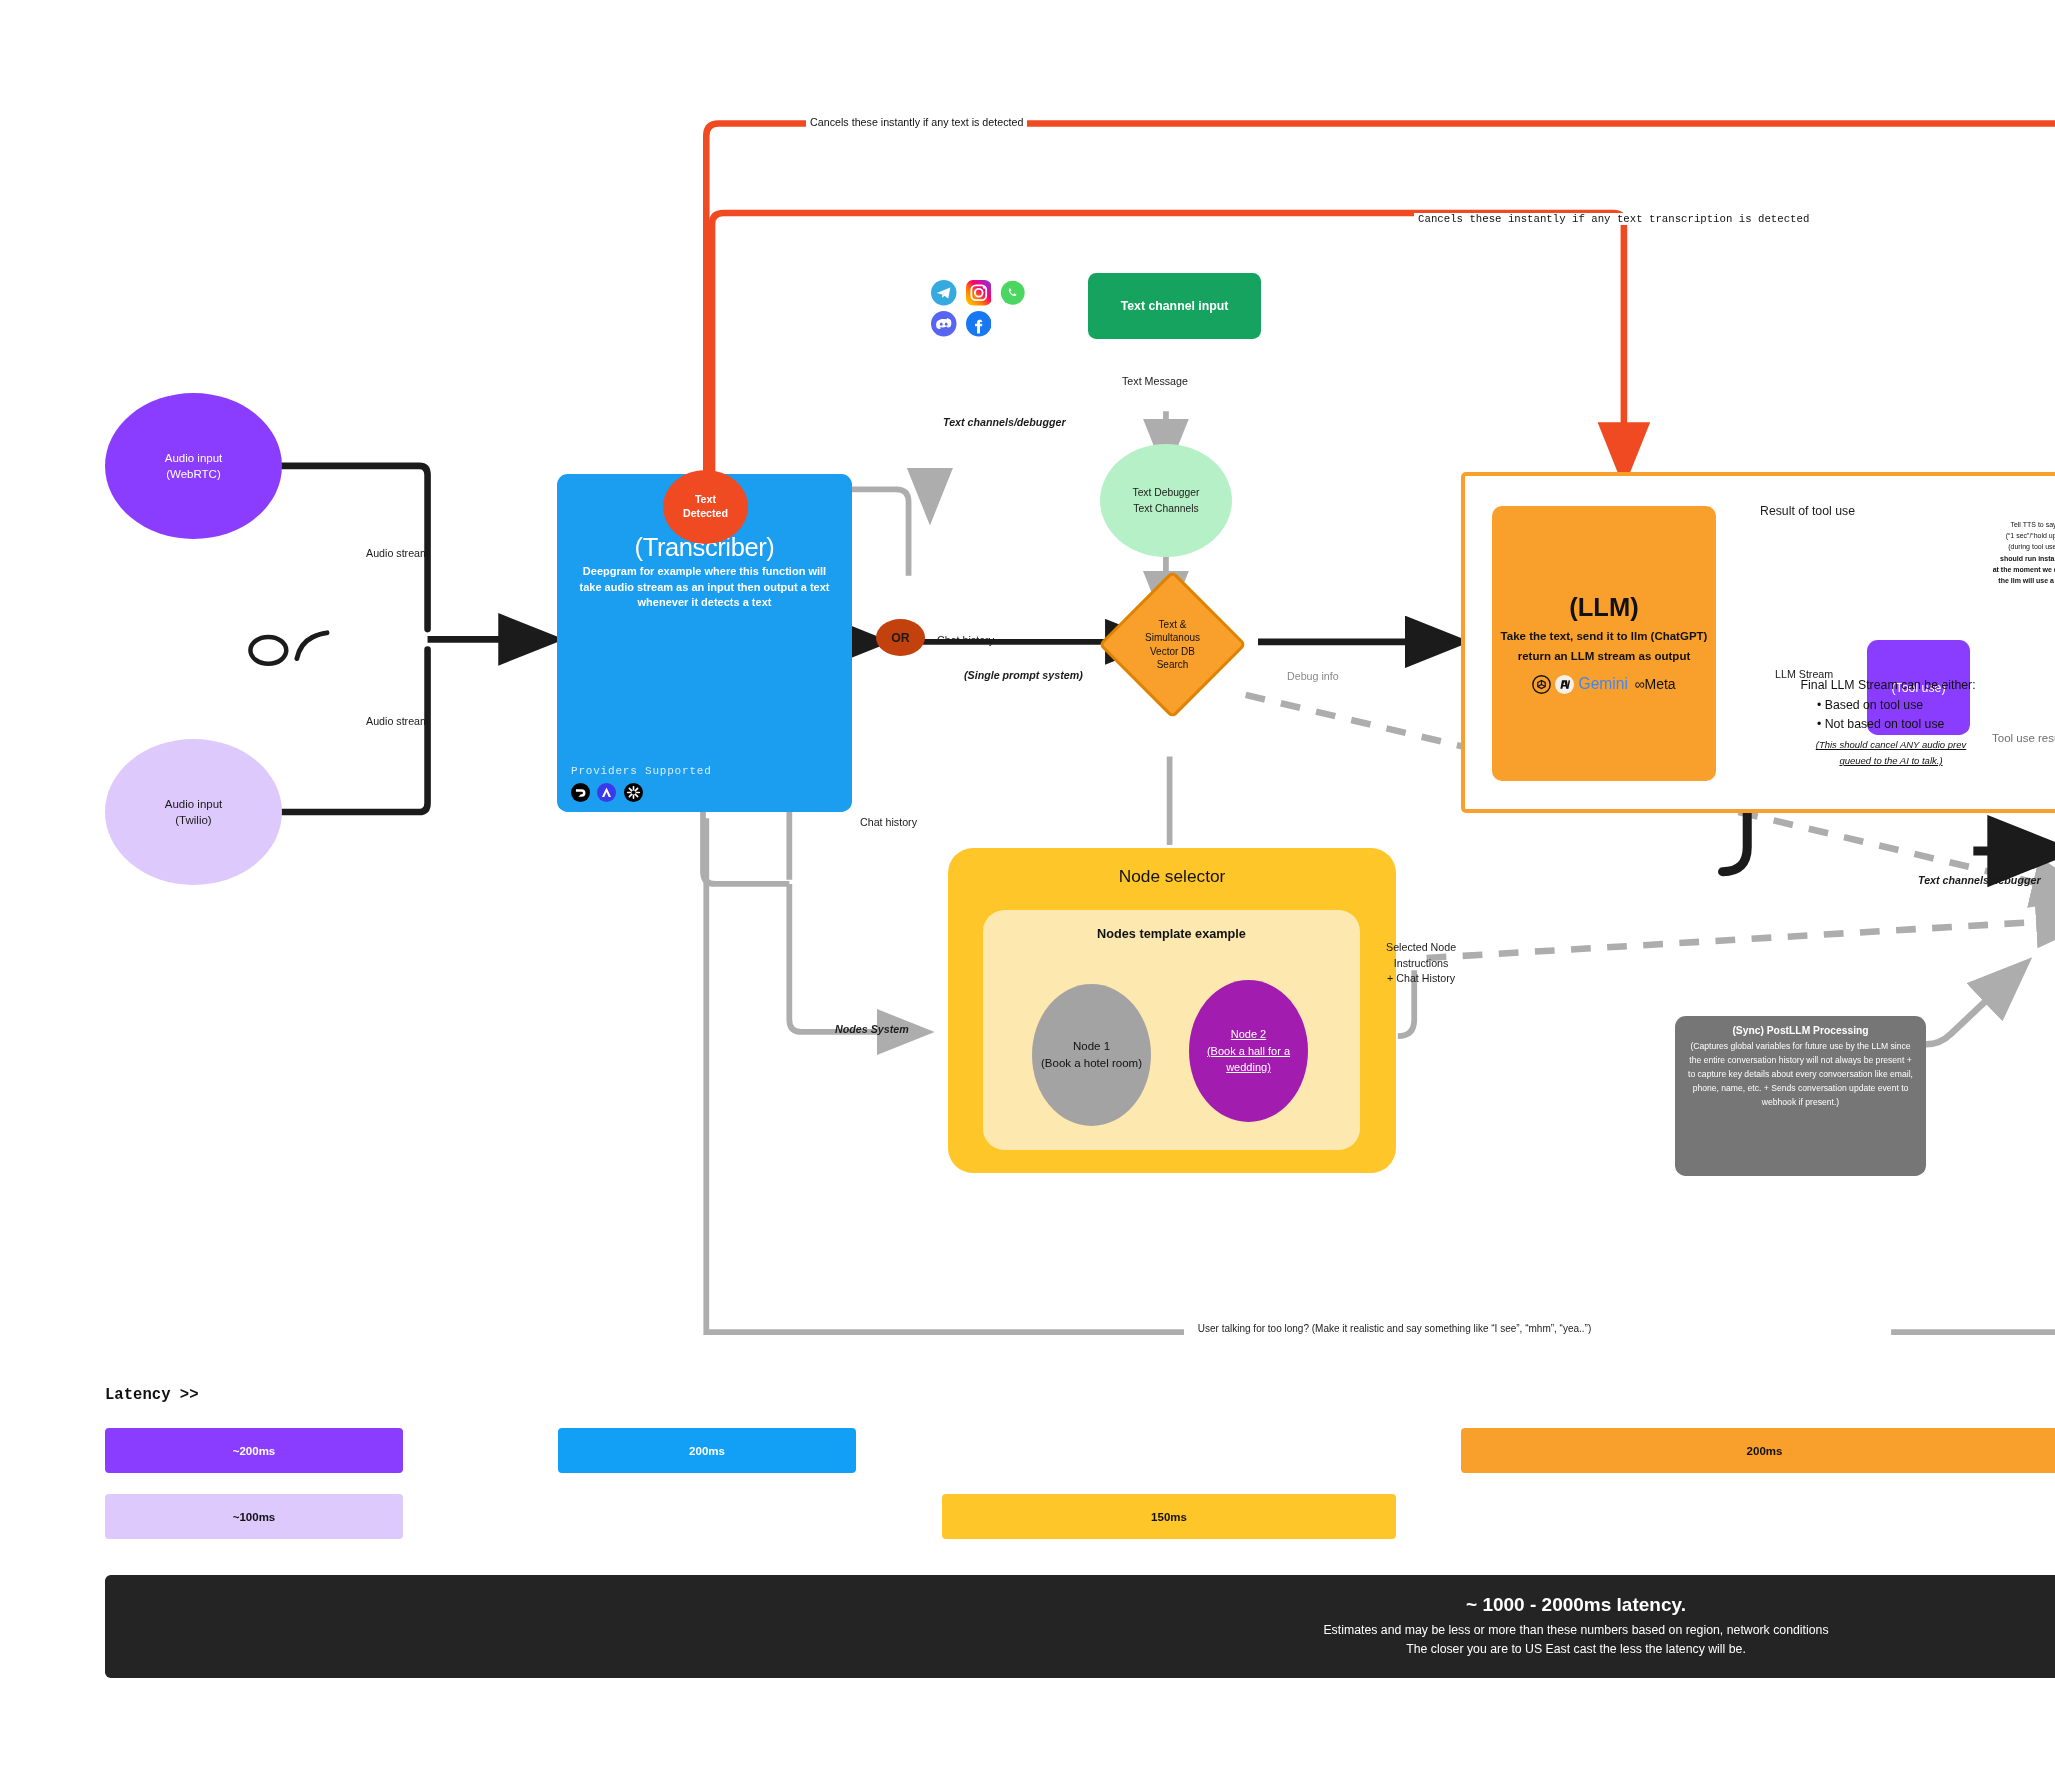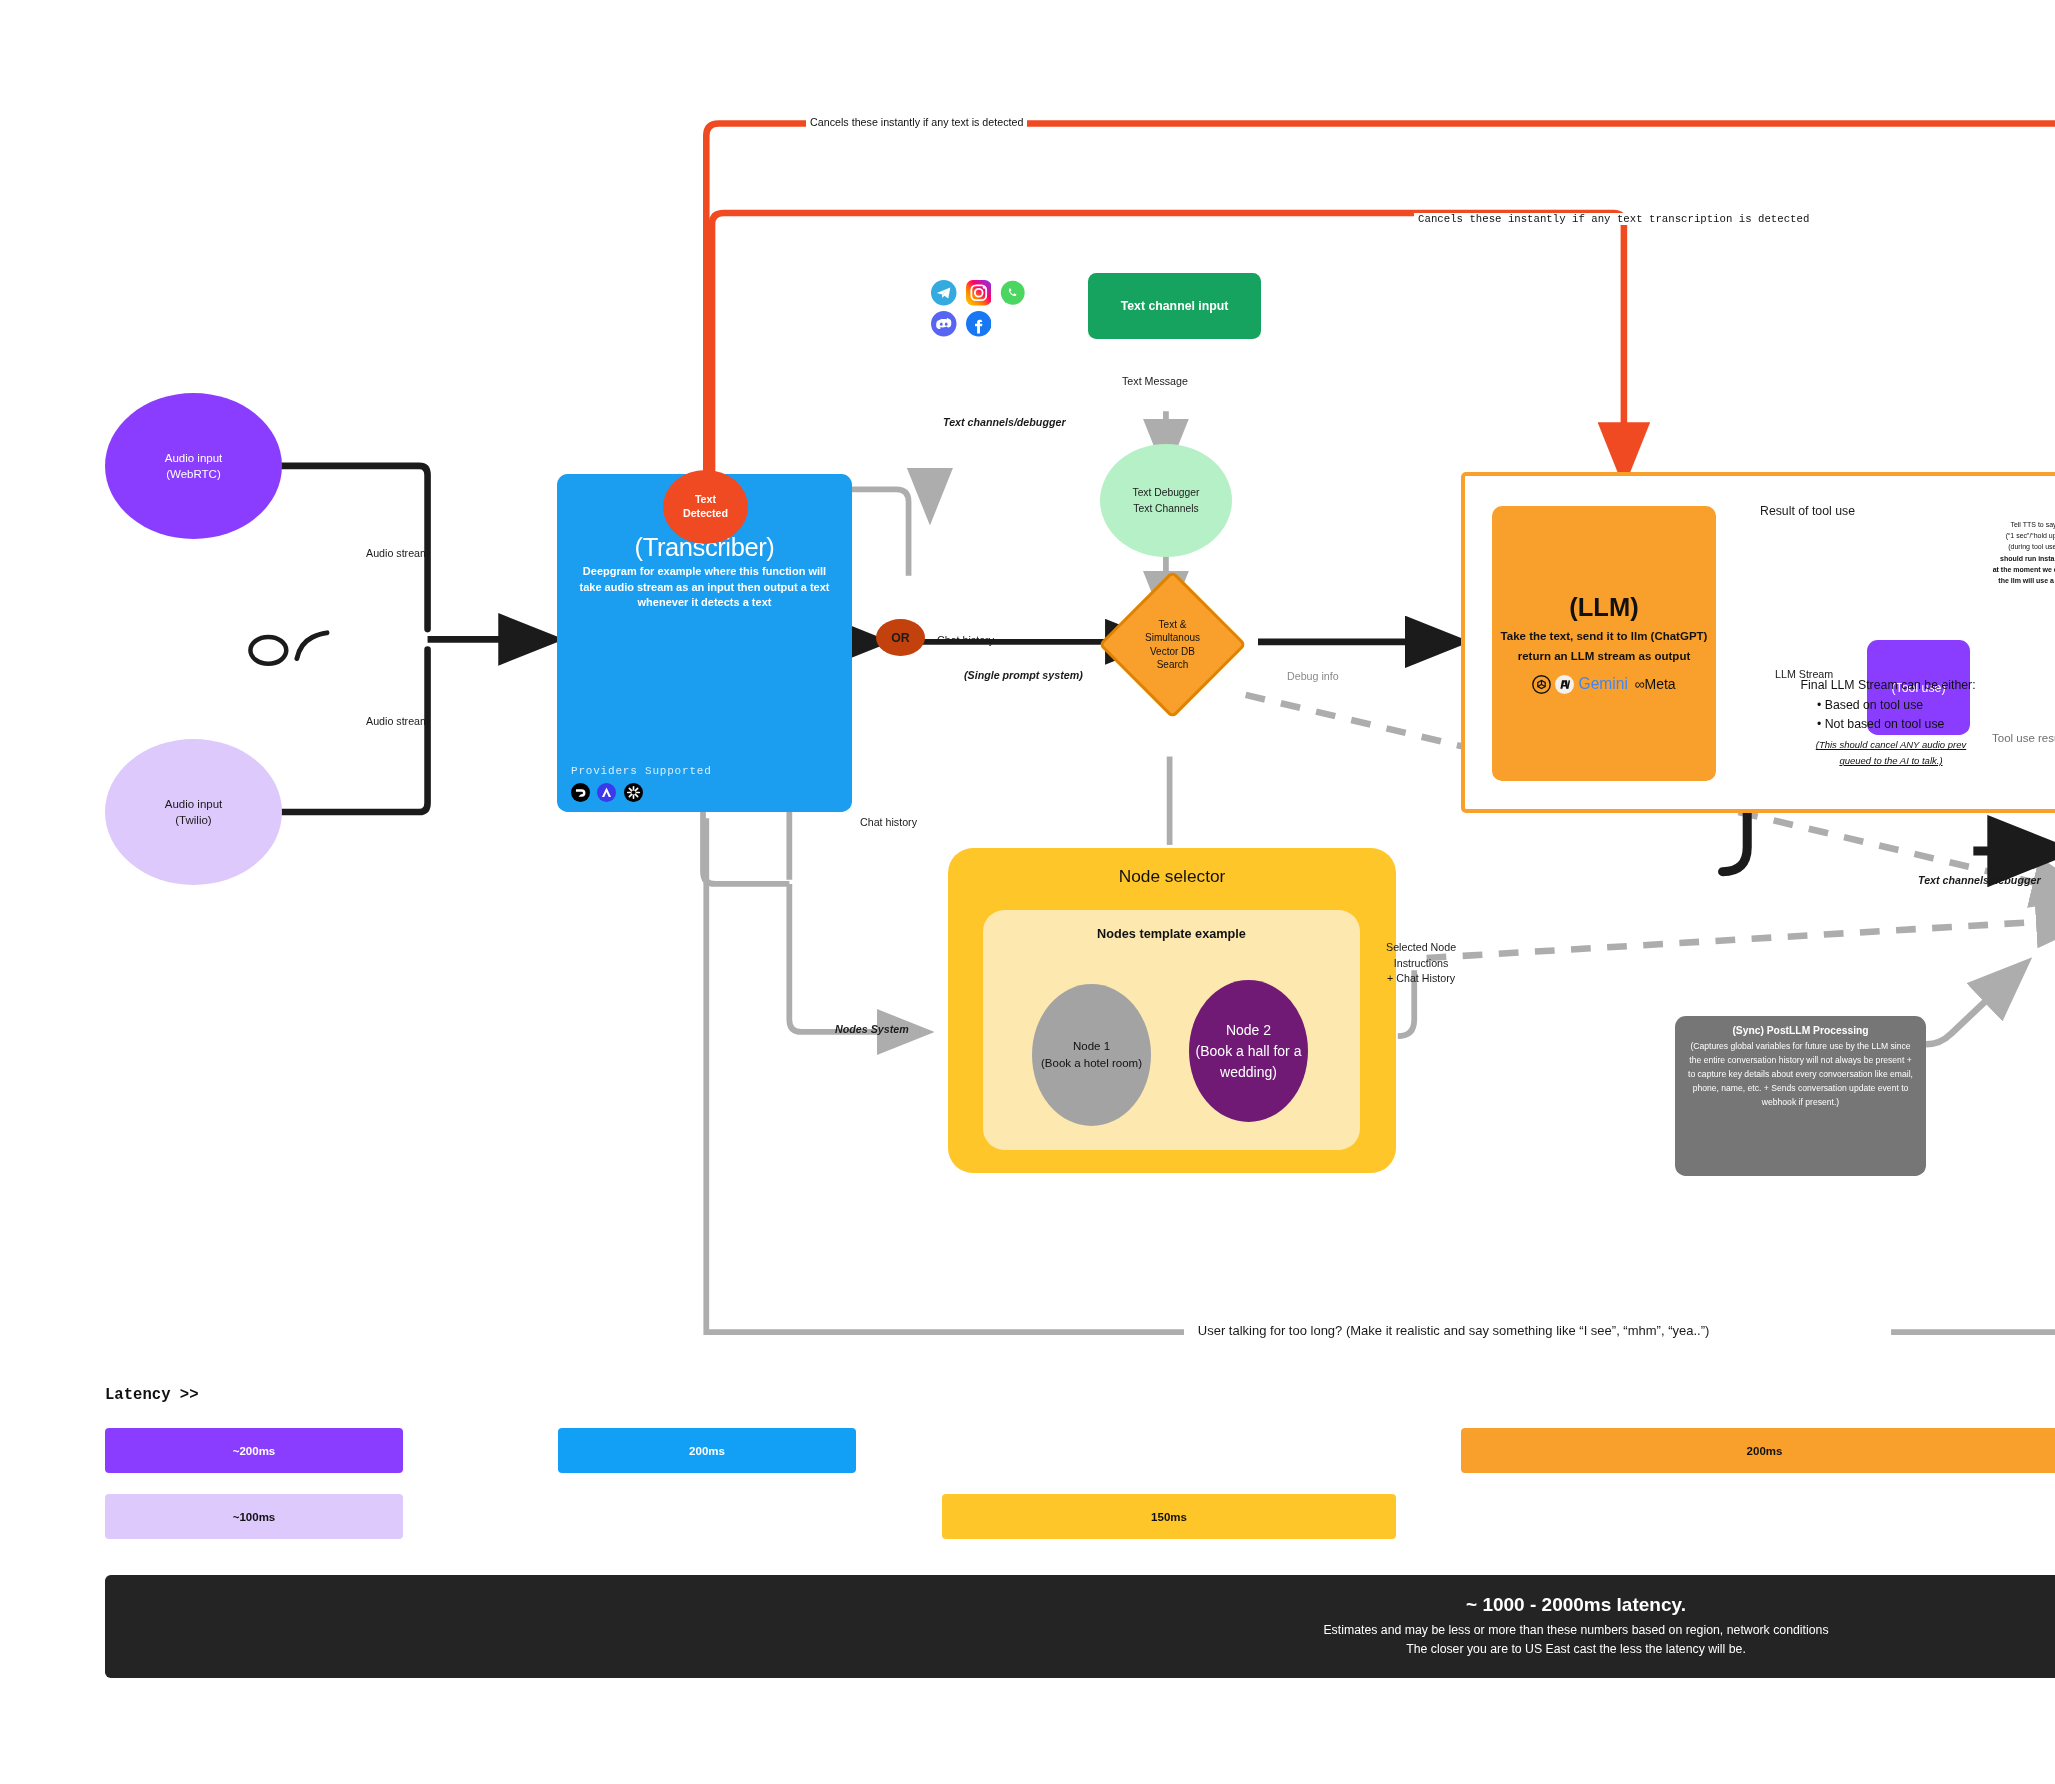--- a/index.html
+++ b/index.html
@@ -234,21 +234,21 @@
 <div class="abs lbl" style="left:1287px;top:670px;color:#8a8a8a;">Debug info</div>
 
 <div class="abs node" style="left:948px;top:848px;width:448px;height:325px;background:#ffc629;border-radius:25px;">
   <div style="text-align:center;font-size:17.3px;color:#111;padding-top:18px;">Node selector</div>
   <div class="abs" style="left:35px;top:62px;width:377px;height:240px;background:#fde9af;border-radius:21.4px;">
     <div style="text-align:center;font-size:12.7px;font-weight:700;color:#111;padding-top:17.3px;">Nodes template example</div>
     <div class="abs ellipse ctr" style="left:49px;top:74px;width:119px;height:142px;background:#a3a3a3;color:#111;font-size:11.5px;line-height:1.5;white-space:pre-line;">
       <span>Node 1
 (Book a hotel room)</span>
     </div>
-    <div class="abs ellipse ctr" style="left:206px;top:70px;width:119px;height:142px;background:#701a75;color:#fff;font-size:14px;line-height:1.5;white-space:pre-line;">
+    <div class="abs ellipse ctr" style="left:206px;top:70px;width:119px;height:142px;background:#a21caf;color:#fff;font-size:11px;line-height:1.5;white-space:pre-line;text-decoration:underline;">
       <span>Node 2
 (Book a hall for a wedding)</span>
     </div>
   </div>
 </div>
 
 <div class="abs" style="left:1386px;top:940px;font-size:10.7px;color:#1b1b1b;line-height:1.45;white-space:pre-line;text-align:center;">Selected Node
 Instructions
 + Chat History</div>
 
@@ -300,21 +300,21 @@
 <div class="abs lbl lbl-i" style="left:1918px;top:874px;">Text channels/debugger</div>
 
 <div class="abs node" style="left:1675px;top:1016px;width:251px;height:160px;background:#767676;border-radius:10.7px;color:#fff;padding:9px 12.3px;box-sizing:border-box;text-align:center;">
   <div style="font-size:10.3px;font-weight:700;margin-bottom:2.5px;">(Sync) PostLLM Processing</div>
   <div style="font-size:8.6px;line-height:1.65;">(Captures global variables for future use by the LLM since the entire conversation history will not always be present + to capture key details about every convoersation like email, phone, name, etc. + Sends conversation update event to webhook if present.)</div>
 </div>
 
 <div class="abs" style="left:806px;top:116px;font-size:10.7px;color:#111;background:#fff;padding:0 4.1px;white-space:nowrap;">Cancels these instantly if any text is detected</div>
 <div class="abs" style="left:1414px;top:213px;font-size:10.7px;color:#111;background:#fff;padding:0 4.1px;white-space:nowrap;font-family:Liberation Mono, monospace;">Cancels these instantly if any text transcription is detected</div>
 
-<div class="abs" style="left:1192px;top:1323px;font-size:13px;color:#1b1b1b;background:#fff;padding:0 5.8px;white-space:nowrap;">User talking for too long? (Make it realistic and say something like “I see”, “mhm”, “yea..”)</div>
+<div class="abs" style="left:1192px;top:1323px;font-size:10px;color:#1b1b1b;background:#fff;padding:0 5.8px;white-space:nowrap;">User talking for too long? (Make it realistic and say something like “I see”, “mhm”, “yea..”)</div>
 
 <div class="abs" style="left:105px;top:1386px;font-family:'Liberation Mono',monospace;font-size:15.6px;font-weight:700;color:#111;">Latency &gt;&gt;</div>
 
 <div class="abs lat" style="left:105px;top:1428px;width:298px;height:45px;background:#8b3dff;color:#fff;">
       <span>~200ms</span>
     </div>
 <div class="abs lat" style="left:558px;top:1428px;width:298px;height:45px;background:#12a0f7;color:#fff;">
       <span>200ms</span>
     </div>
 <div class="abs lat" style="left:1461px;top:1428px;width:607px;height:45px;background:#f9a02c;color:#111;">

